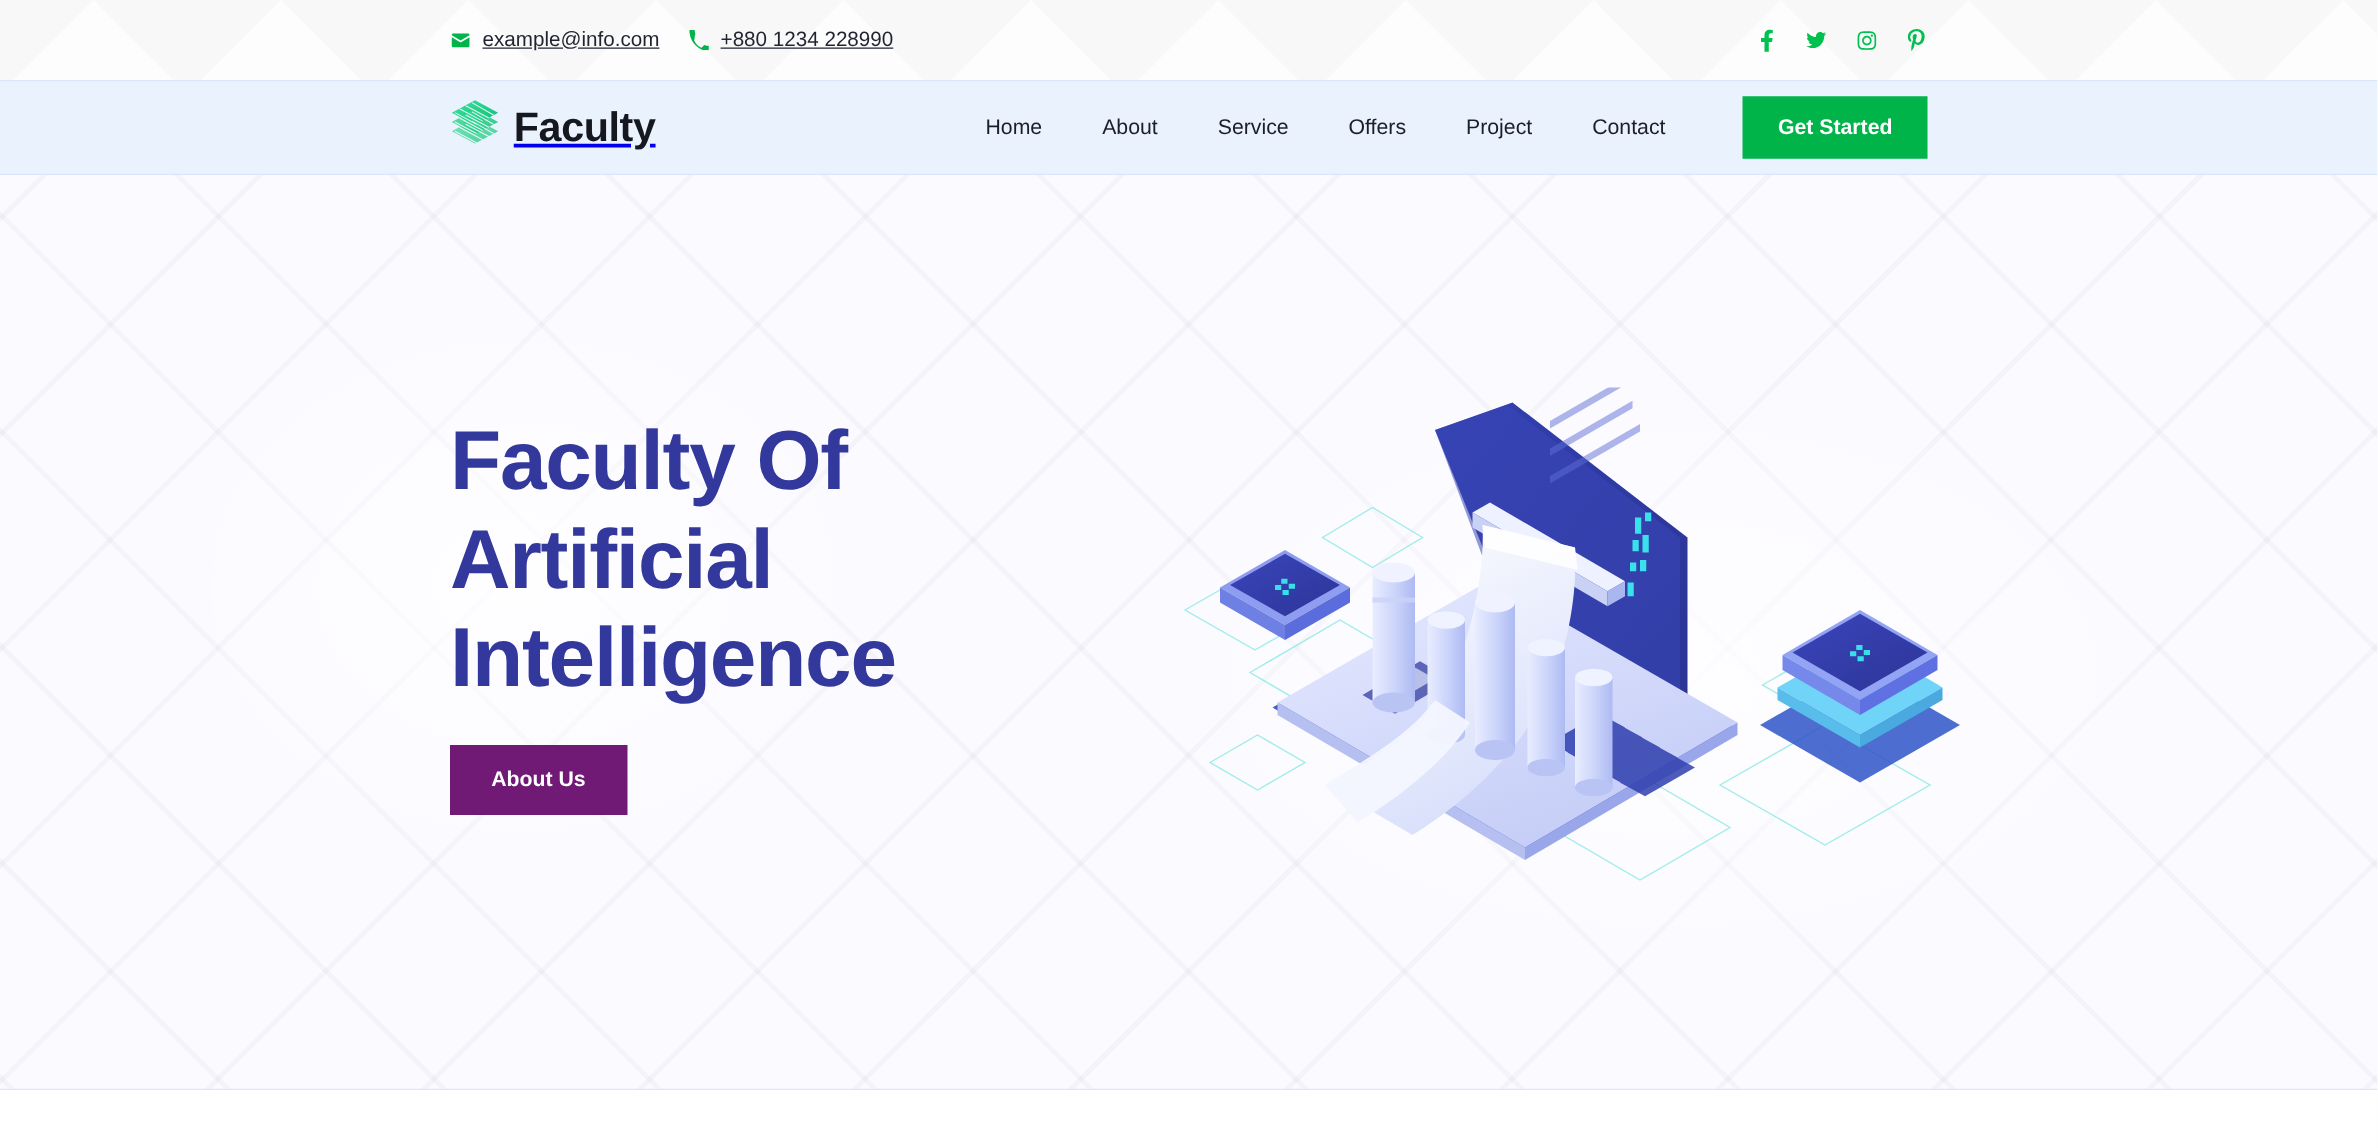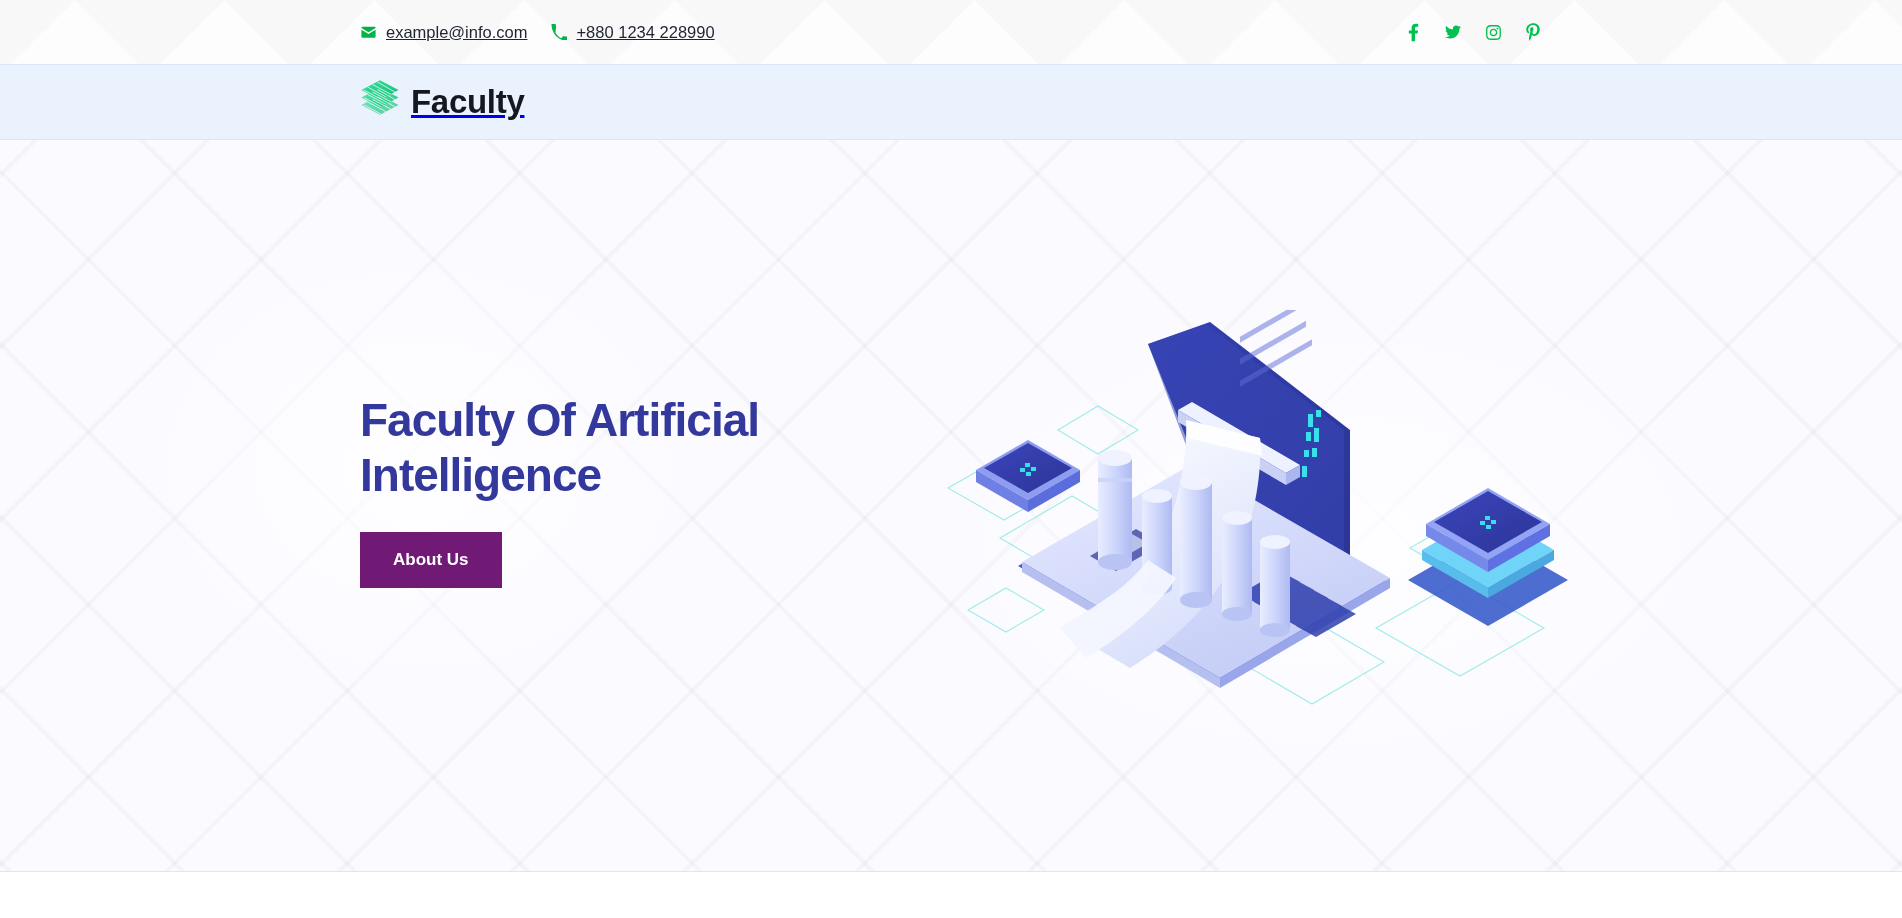--- a/index.html
+++ b/index.html
@@ -154,21 +154,21 @@
     padding: 0 360px;
     display: flex;
     align-items: center;
   }
   .hero-left {
     width: 560px;
     flex: none;
     padding-bottom: 30px;
   }
   .hero-title {
-    font-size: 46px;
+    font-size: 67px;
     line-height: 1.18;
     font-weight: bold;
     color: #33389c;
     letter-spacing: -1px;
     margin-bottom: 30px;
   }
   .hero-sub {
     font-size: 17.5px;
     line-height: 1.78;
     color: #4a5160;
@@ -277,20 +277,29 @@
             <path d="M32 26 62 42 32 58 2 42z" opacity="0.7"></path>
           </g>
           <g stroke="#ffffff" stroke-width="1.4" opacity="0.85" fill="none">
             <path d="M12 13 42 29M20 9 50 25M28 5 56 21M6 18 34 33M12 25 42 41M20 21 50 37M28 17 56 33M6 30 34 45M12 37 42 53M20 33 50 49M28 29 56 45M6 42 34 57"></path>
           </g>
         </svg>
       </span>
       <span class="brand-name">Faculty</span>
     </a>
 
+    <nav class="nav">
+      <a class="nav-link" href="#">Home</a>
+      <a class="nav-link" href="#">About</a>
+      <a class="nav-link" href="#">Service</a>
+      <a class="nav-link" href="#">Offers</a>
+      <a class="nav-link" href="#">Project</a>
+      <a class="nav-link" href="#">Contact</a>
+      <button class="cta-btn">Get Started</button>
+    </nav>
 
   </div>
 </div>
 
 <div class="hero">
   <div class="hero-pattern"></div>
   <div class="hero-glow"></div>
 
   <div class="hero-inner">
 

